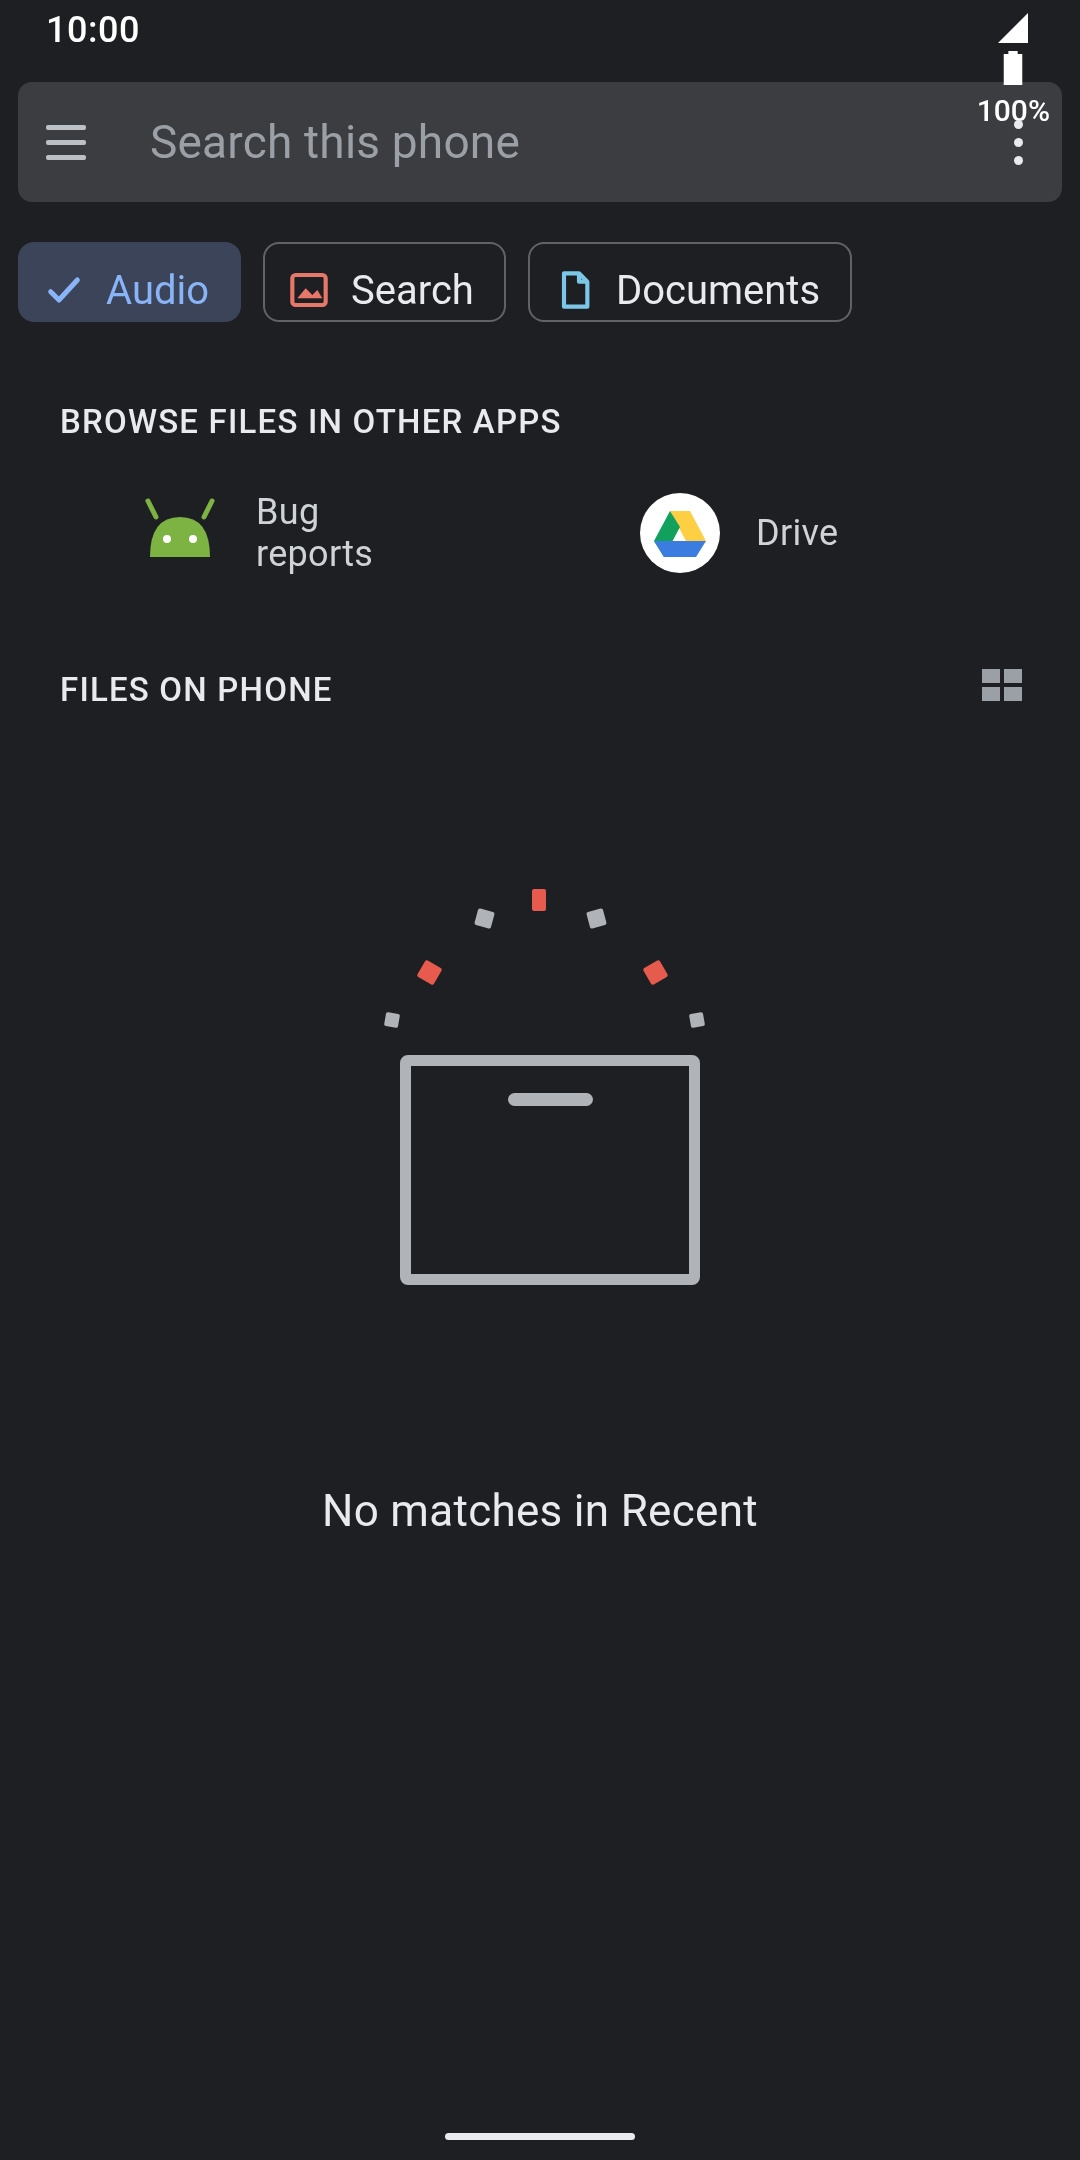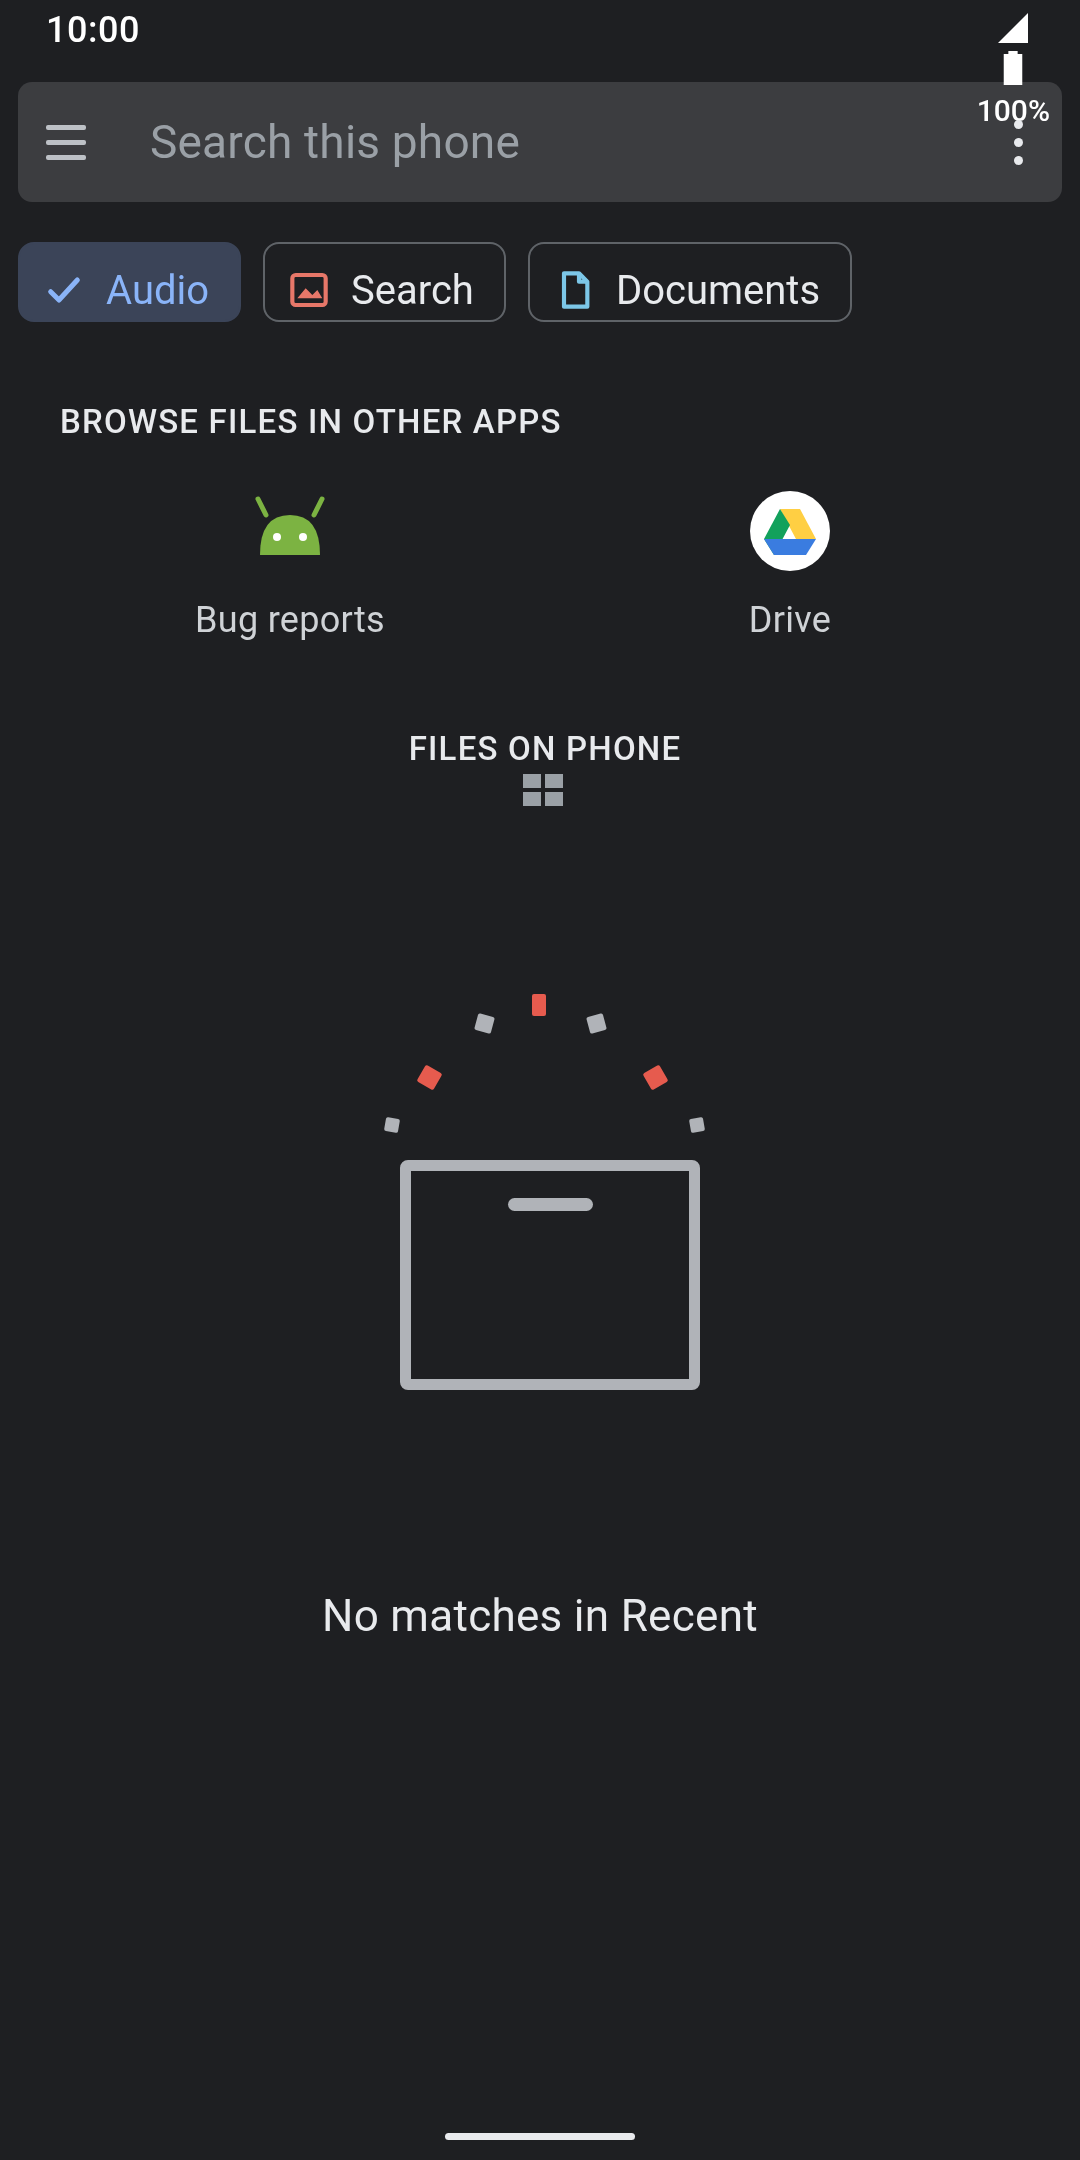--- a/index.html
+++ b/index.html
@@ -21,25 +21,25 @@
   .kebab span { width:9px; height:9px; background:#e8eaed; border-radius:50%; }
   
   .chips-row { display:flex; gap:22px; padding:40px 0 0 18px; overflow:hidden; width:1080px; }
   .chip { flex:0 0 auto; height:80px; border:2px solid #5f6368; border-radius:16px; display:flex; align-items:center; padding:16px 30px 0 24px; gap:22px; font-size:40px; color:#e8eaed; font-weight:400;}
   .chip.selected { background:#3b4458; border-color:#3b4458; color:#8ab4f8; }
   .chip .ic { width:40px; height:40px; display:flex; align-items:center; justify-content:center; }
   
   .section-header { font-size:33px; font-weight:500; letter-spacing:1.2px; color:#e8eaed; padding:80px 0 0 60px; }
   
   .apps-row { display:flex; justify-content:space-around; padding:50px 40px 0 40px; }
-  .app-item { display:flex; flex-direction:column; align-items:center; gap:28px; width:300px;}
+  .app-item { display:flex; flex-direction:row; align-items:center; gap:36px; width:300px;}
   .app-icon { width:80px; height:80px; display:flex; align-items:center; justify-content:center; }
   .app-label { font-size:36px; color:#cfd2d6; font-weight:400; letter-spacing:0.3px;}
   
-  .files-header-row { display:flex; align-items:center; justify-content:space-between; padding:88px 50px 0 60px;flex-direction:column; }
+  .files-header-row { display:flex; align-items:center; justify-content:space-between; padding:88px 50px 0 60px; }
   .grid-toggle { width:52px; height:52px; }
   
   .empty-wrap { display:flex; flex-direction:column; align-items:center; padding-top:170px; }
   .empty-ill { width:300px; height:410px; position:relative; }
   .drawer-box { position:absolute; left:10px; top:170px; width:300px; height:230px; border:11px solid #b0b3b8; border-radius:8px;}
   .drawer-handle { position:absolute; left:118px; top:208px; width:85px; height:13px; background:#b0b3b8; border-radius:7px; }
   .fly { position:absolute; width:17px; height:17px; background:#b0b3b8; border-radius:2px; }
   .fly.red { background:#e65b4e; }
   .empty-text { font-size:44px; color:#e8eaed; font-weight:400; padding-top:190px; letter-spacing:0.3px;}
   

